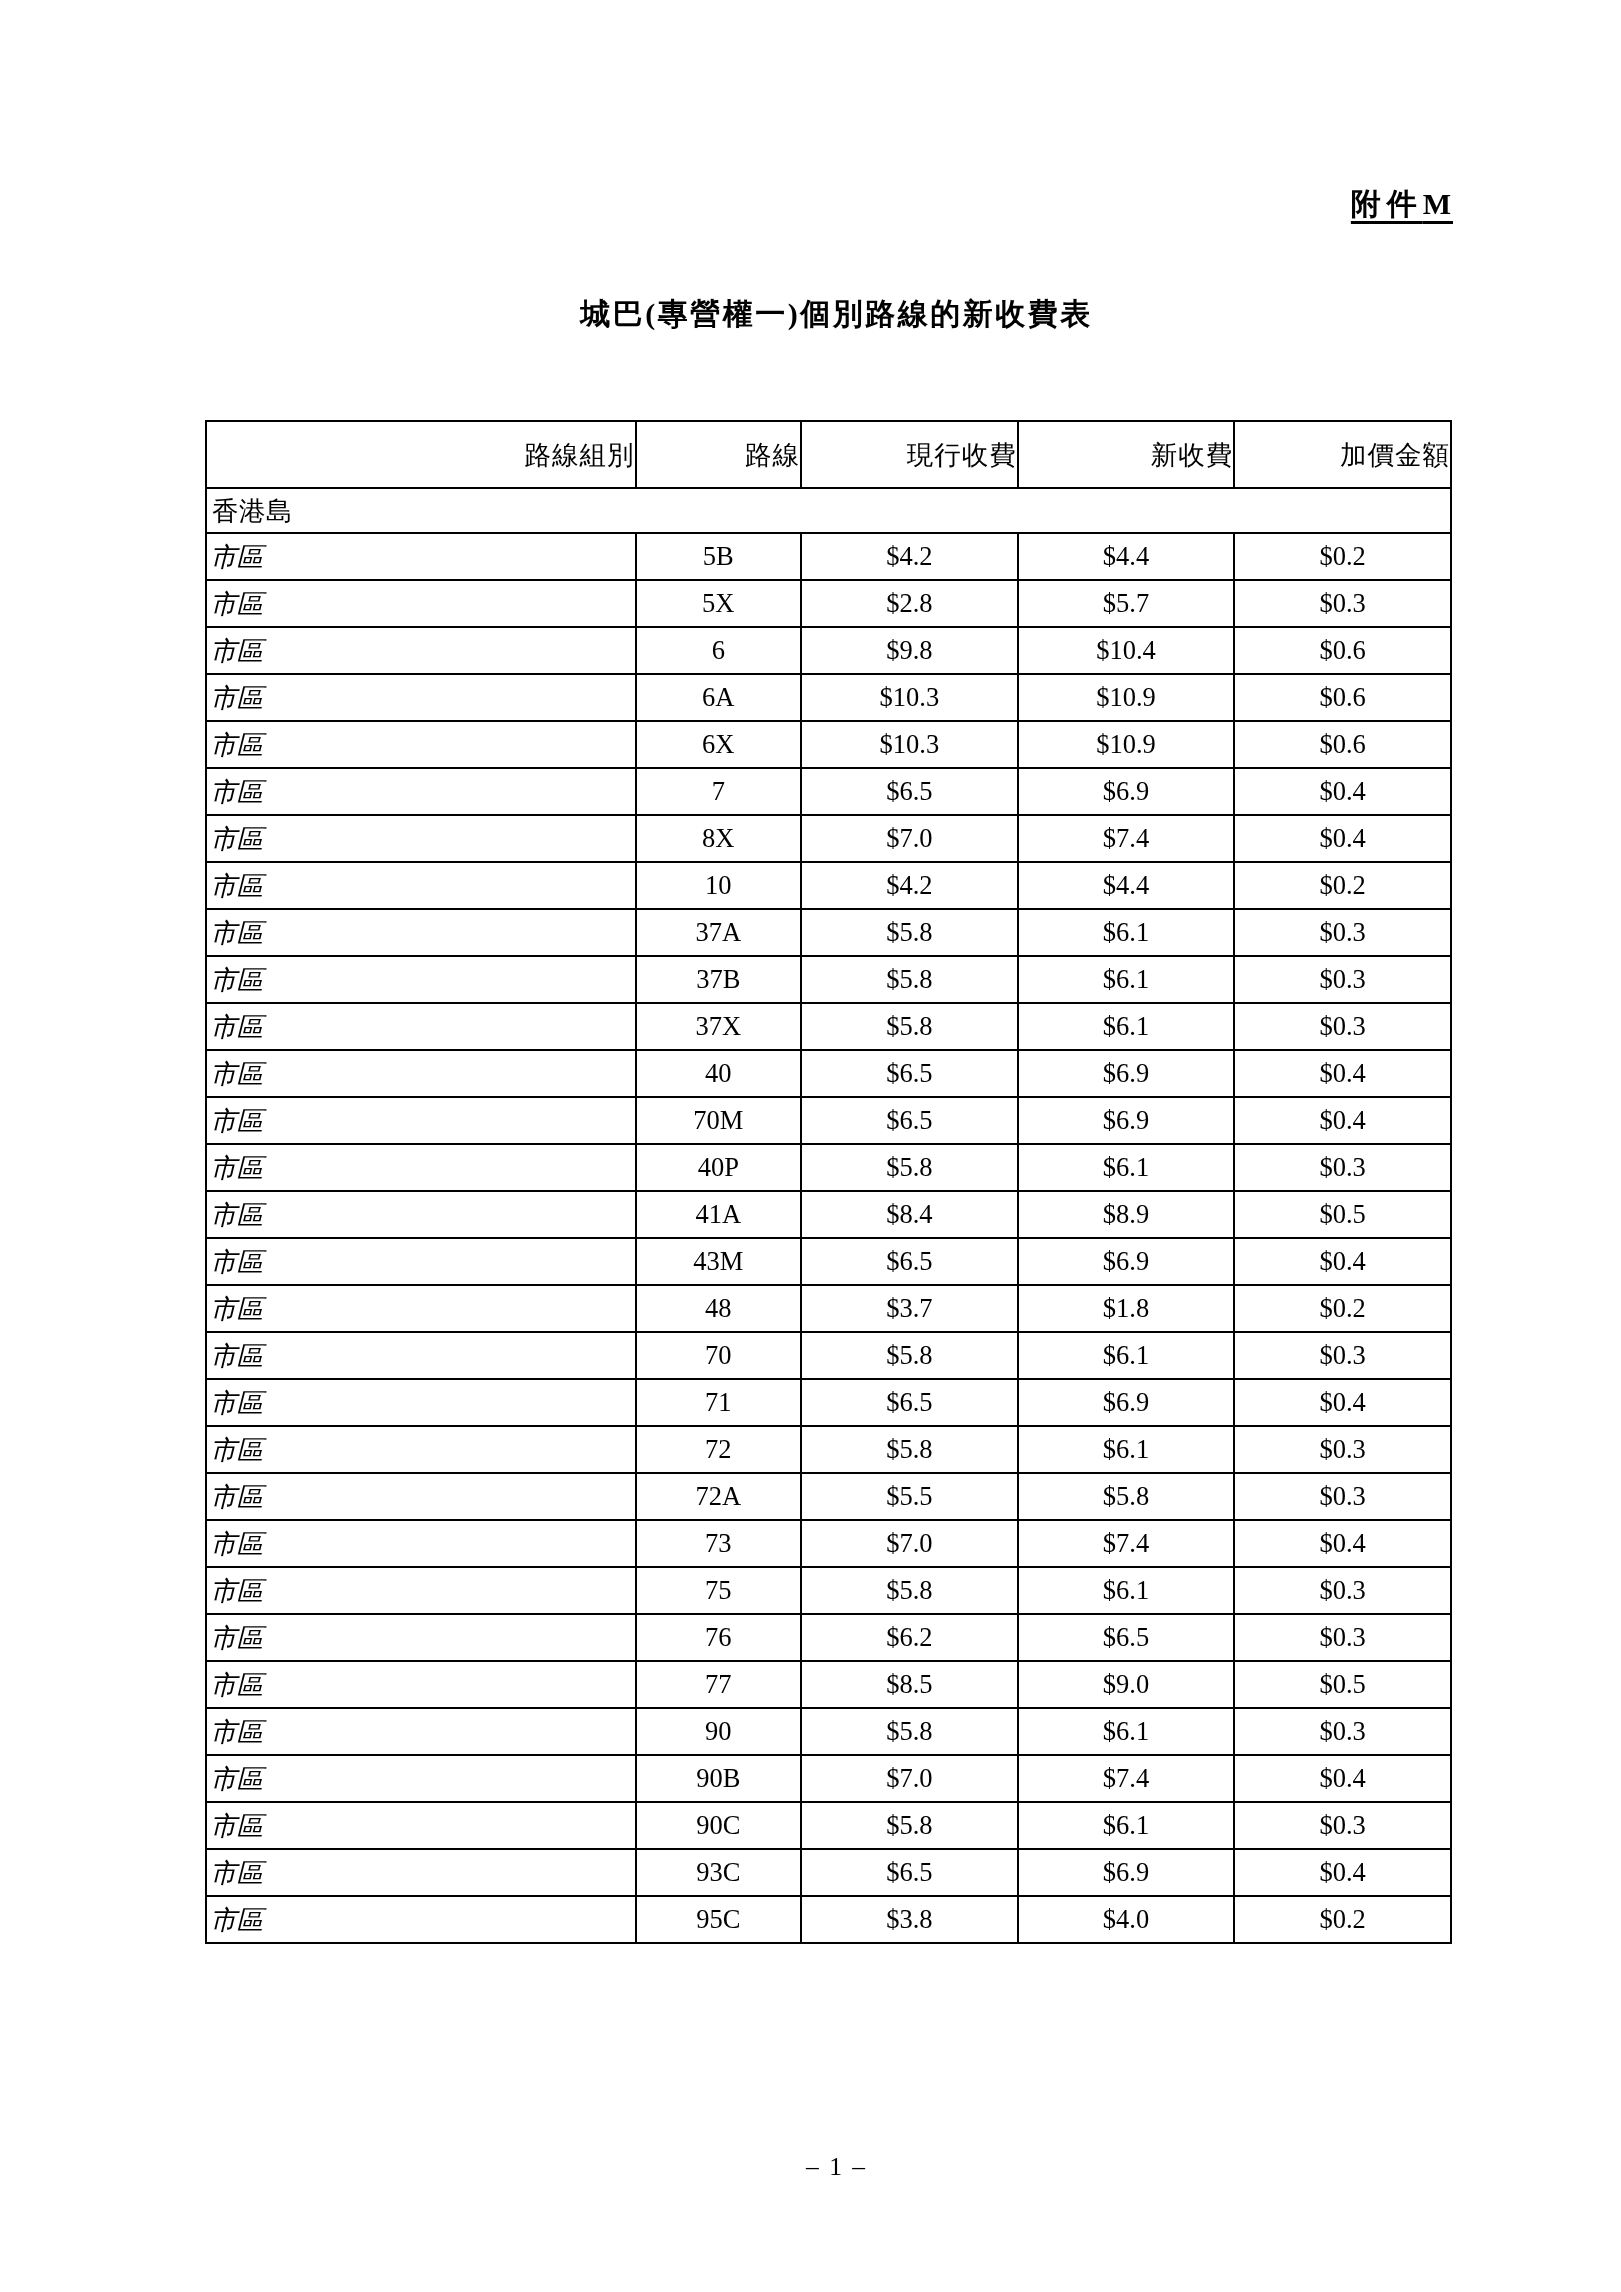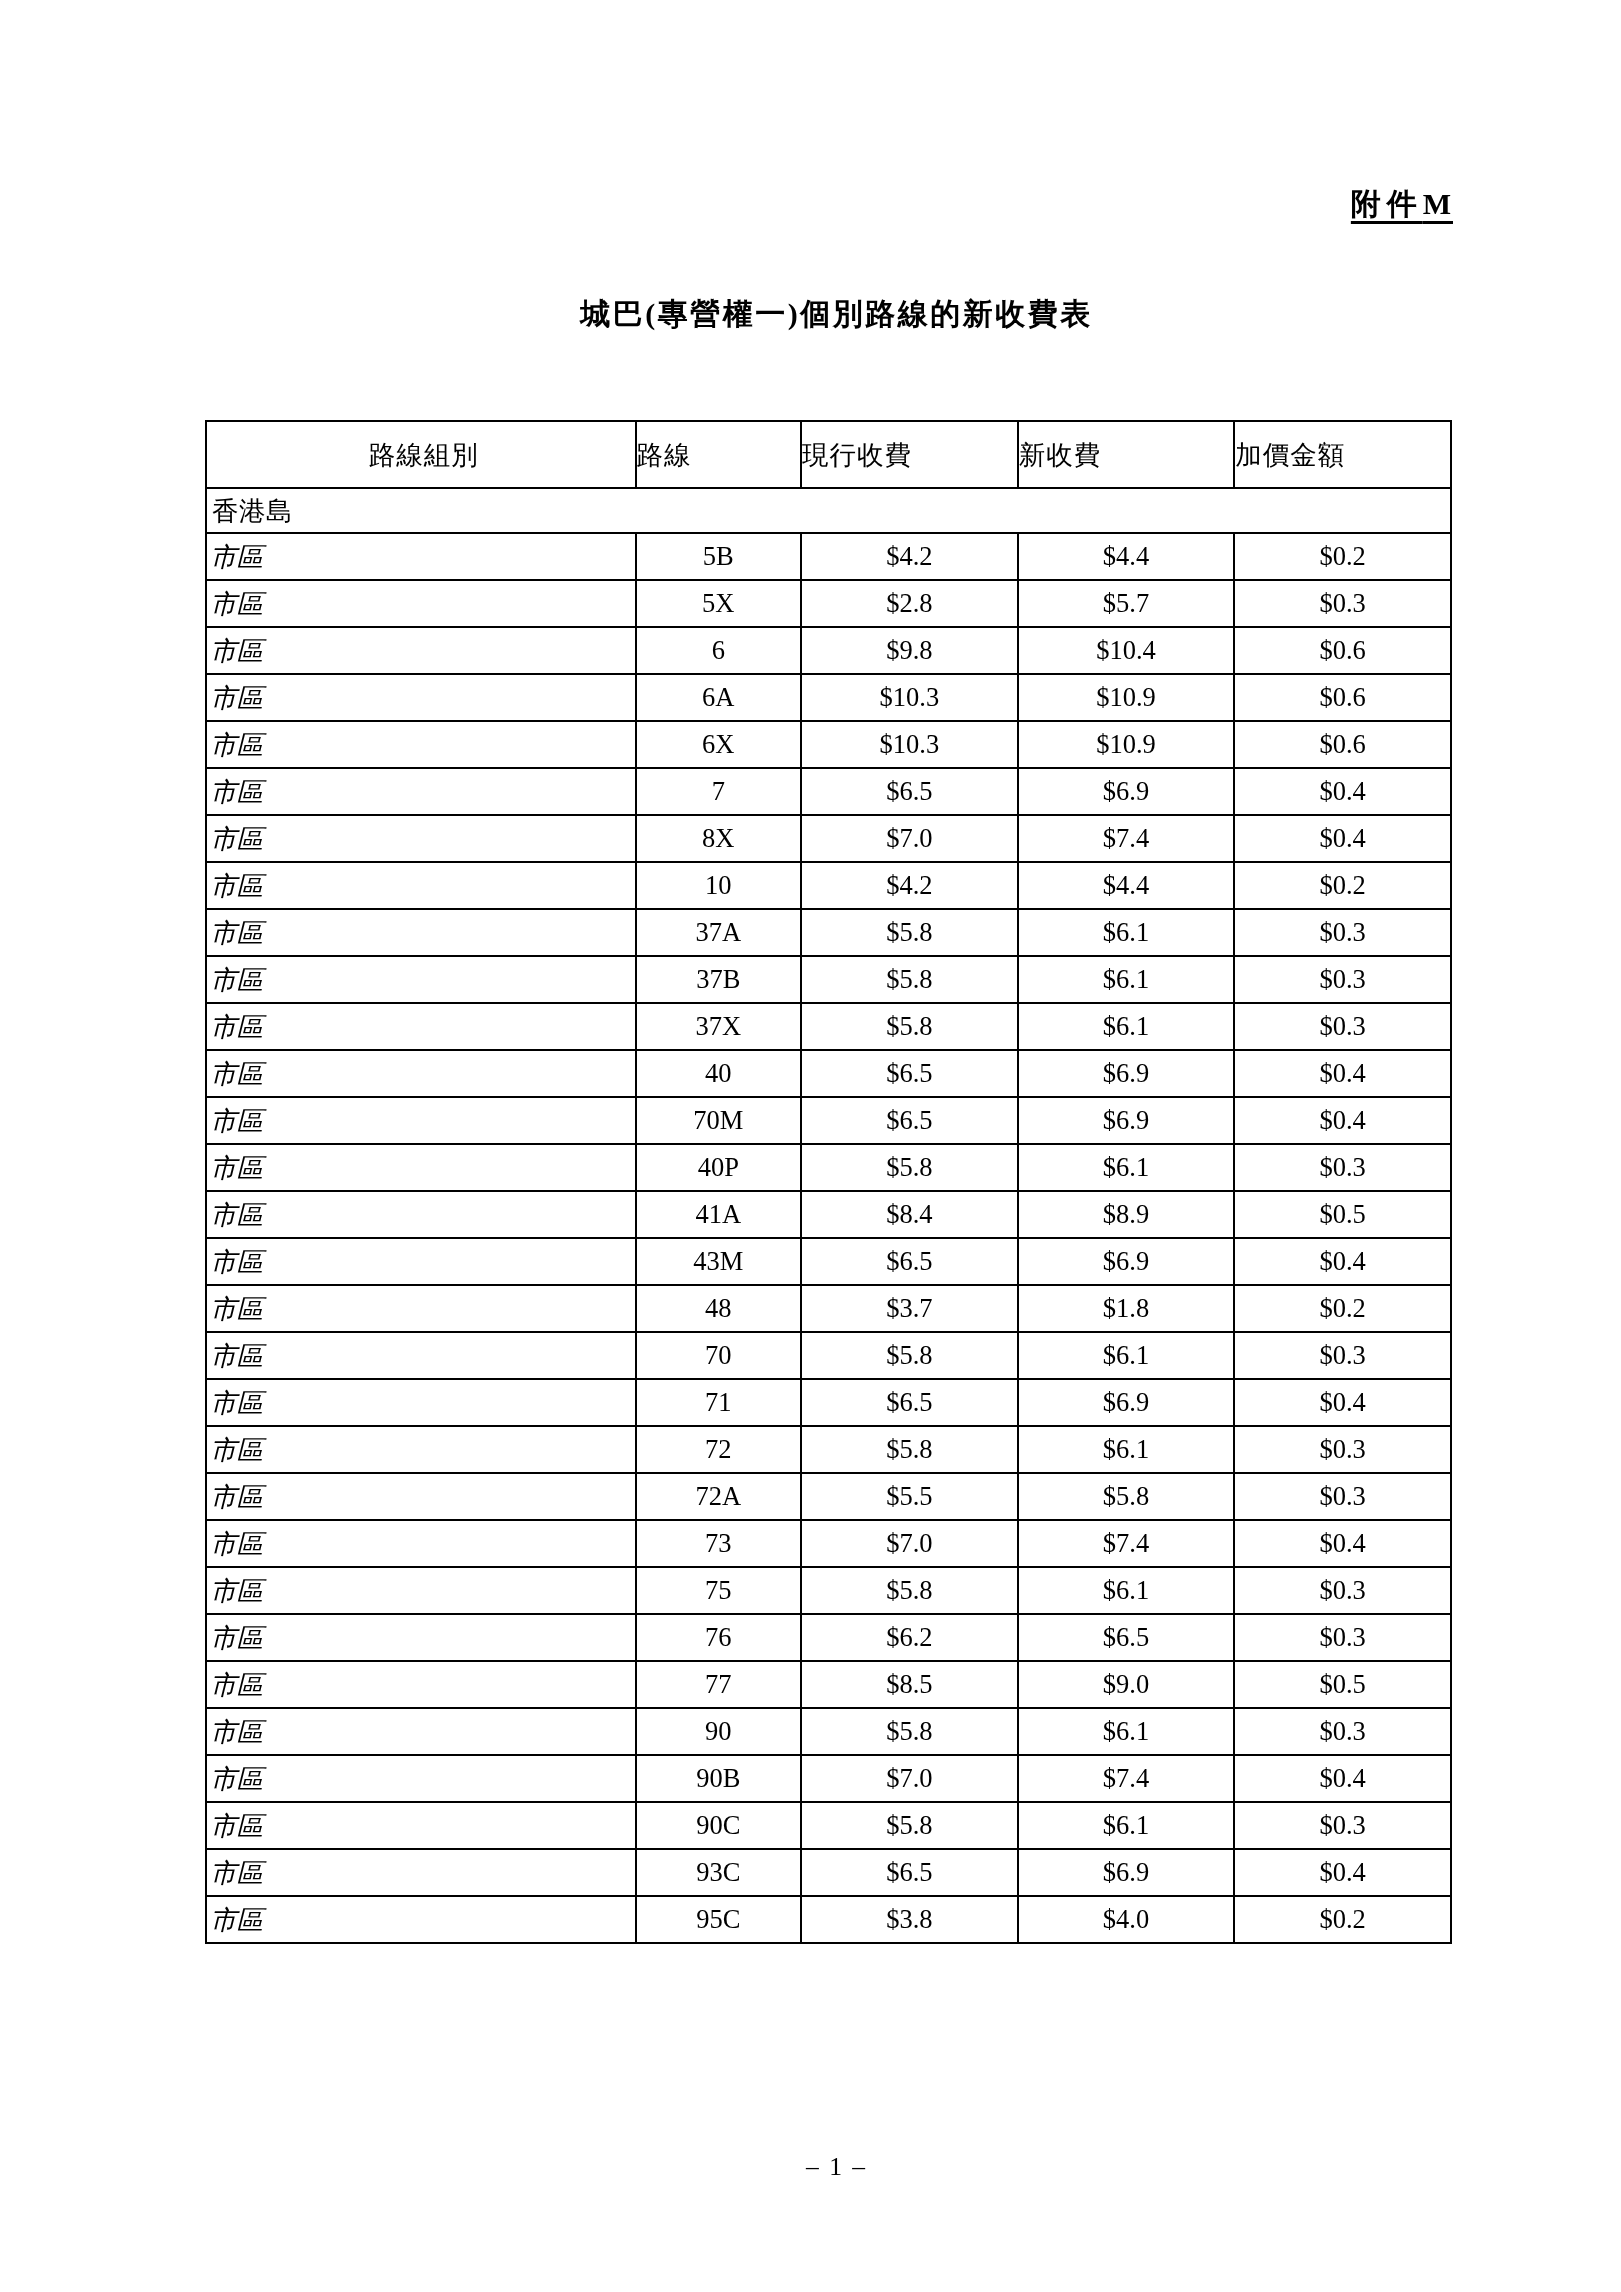--- a/index.html
+++ b/index.html
@@ -68,25 +68,25 @@
 
   .fare-table th,
   .fare-table td {
     border: 2px solid #000000;
     padding: 0;
     vertical-align: middle;
   }
   .fare-table thead th {
     height: 65px;
     font-weight: normal;
-    text-align: left;
+    text-align: right;
     letter-spacing: 1px;
   }
   .fare-table thead th.th-group {
-    text-align: center;
+    text-align: right;
     padding-left: 5.9px;
   }
   .fare-table tr.section-row td {
     height: 43px;
     text-align: left;
     padding-left: 5px;
     letter-spacing: 0.5px;
   }
   .fare-table tbody tr.data-row td {
     height: 45px;

